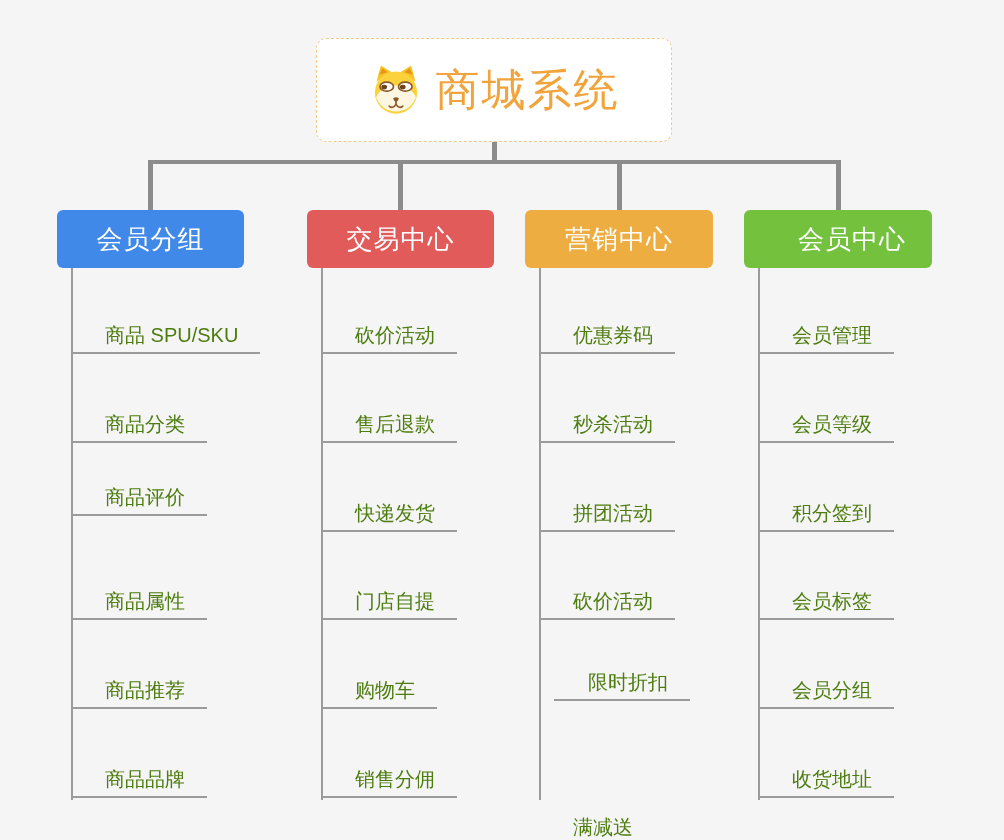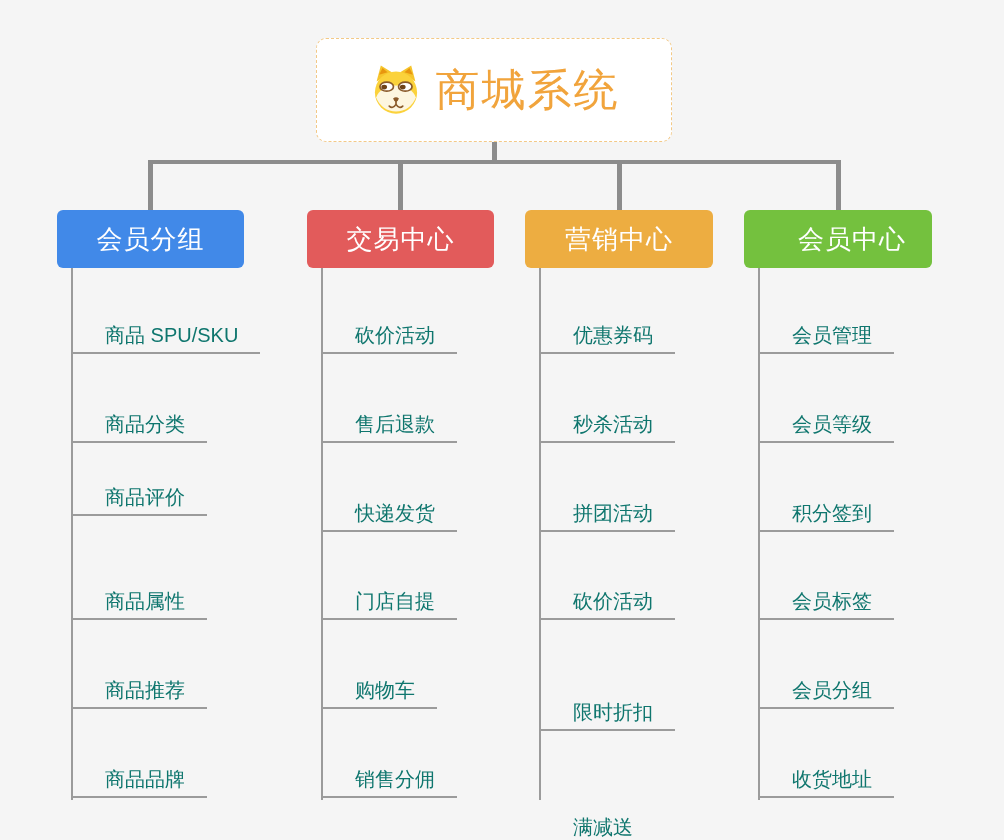--- a/index.html
+++ b/index.html
@@ -31,21 +31,21 @@
   .branch-col{position:absolute;top:210px;}
   .branch-box{
     position:absolute;left:0;top:0;width:100%;height:58px;
     border-radius:6px;display:flex;align-items:center;justify-content:center;
     color:#ffffff;font-size:26px;letter-spacing:1px;box-sizing:border-box;
   }
   .spine{position:absolute;width:2px;background:#9b9b9b;}
   .leaf{
     position:absolute;left:14px;height:32px;line-height:30px;
     padding:0 22px 0 34px;border-bottom:2px solid #9b9b9b;
-    font-size:20px;color:#0f766e;white-space:nowrap;
+    font-size:20px;color:#4d7c0f;white-space:nowrap;
     background:transparent;
   }
 </style>
 </head>
 <body>
 
 <div class="canvas">
 
   <div id="connectors">
       <div class="line" style="left: 492px; top: 142px; width: 5px; height: 22px;"></div>
@@ -95,21 +95,21 @@
         <div class="leaf" style="top: 465px;">购物车</div>
         <div class="leaf" style="top: 554px;">销售分佣</div>
       </div>
       <div class="branch-col" style="left: 525px; width: 188px;">
     <div class="branch-box" style="background: rgb(237, 173, 65);">营销中心</div>
     <div class="spine" style="left: 14px; top: 58px; height: 532px;"></div>
   <div class="leaf" style="top: 110px;">优惠券码</div>
         <div class="leaf" style="top: 199px;">秒杀活动</div>
         <div class="leaf" style="top: 288px;">拼团活动</div>
         <div class="leaf" style="top: 376px;">砍价活动</div>
-        <div class="leaf" style="top: 487px;">限时折扣</div>
+        <div class="leaf" style="top: 457px; margin-left: 15px;">限时折扣</div>
         <div class="leaf" style="top: 554px; margin-top: 48px;">满减送</div>
       </div>
       <div class="branch-col" style="left: 744px; width: 188px;">
     <div class="branch-box" style="background: rgb(116, 193, 62); padding-left: 28px;">会员中心</div>
     <div class="spine" style="left: 14px; top: 58px; height: 532px;"></div>
   <div class="leaf" style="top: 110px;">会员管理</div>
         <div class="leaf" style="top: 199px;">会员等级</div>
         <div class="leaf" style="top: 288px;">积分签到</div>
         <div class="leaf" style="top: 376px;">会员标签</div>
         <div class="leaf" style="top: 465px;">会员分组</div>

